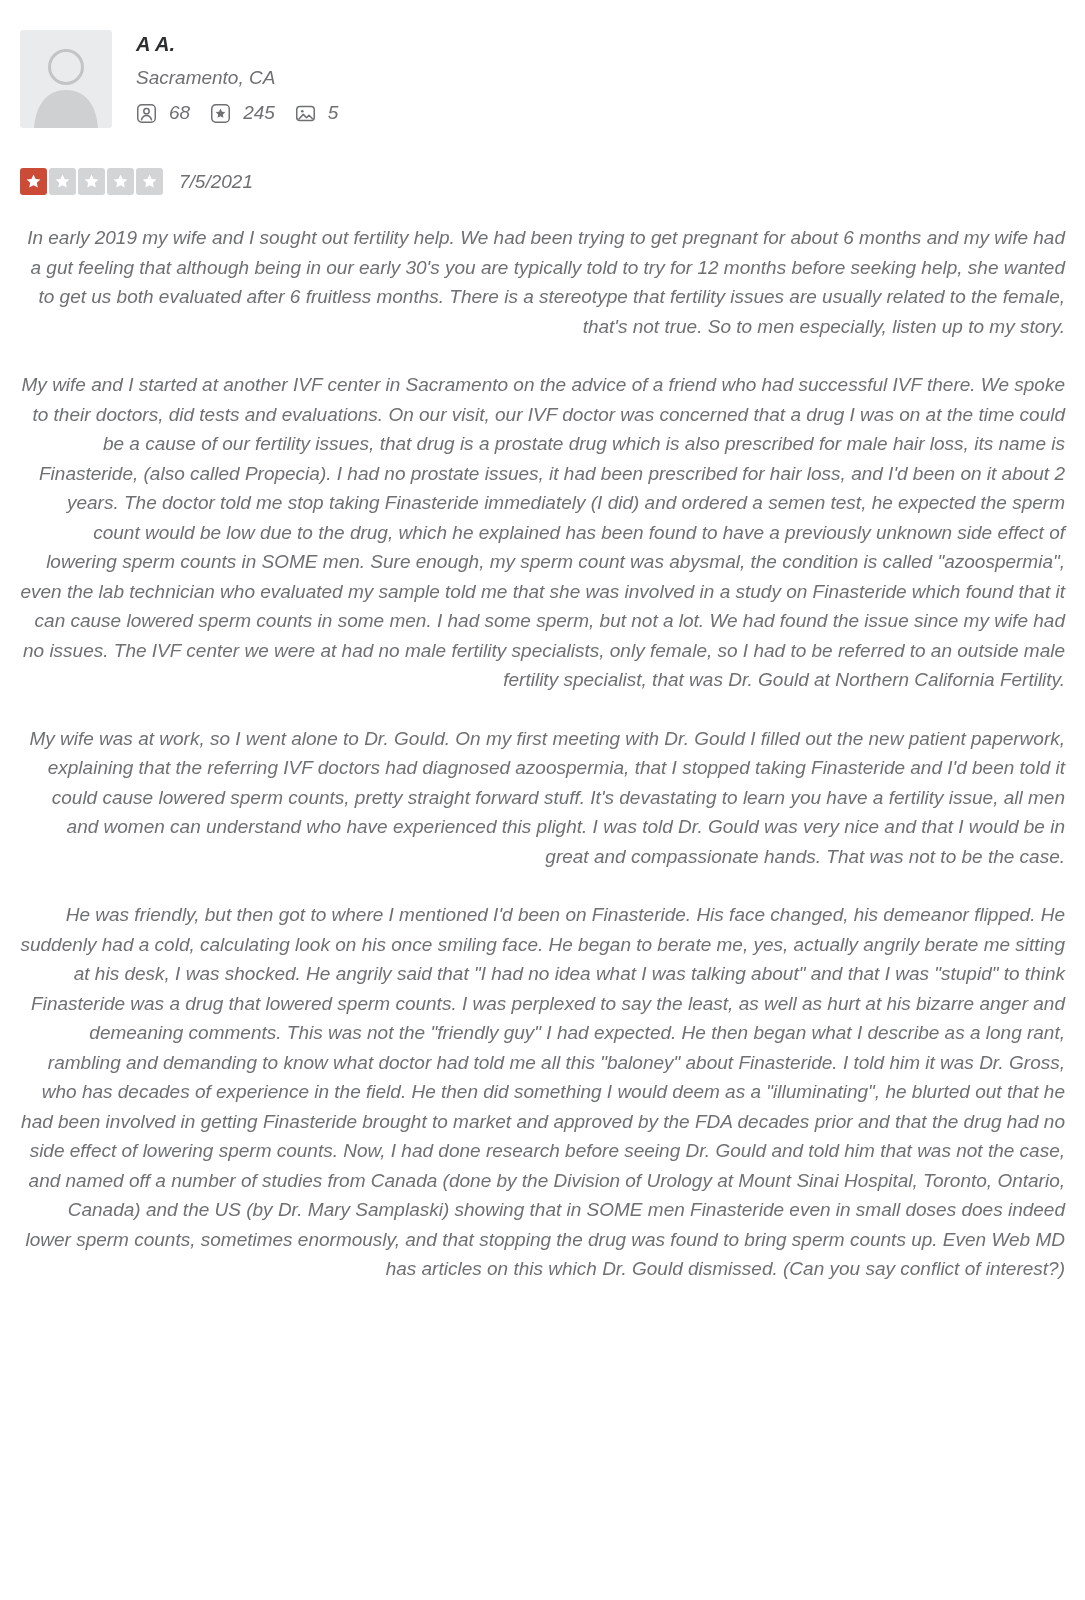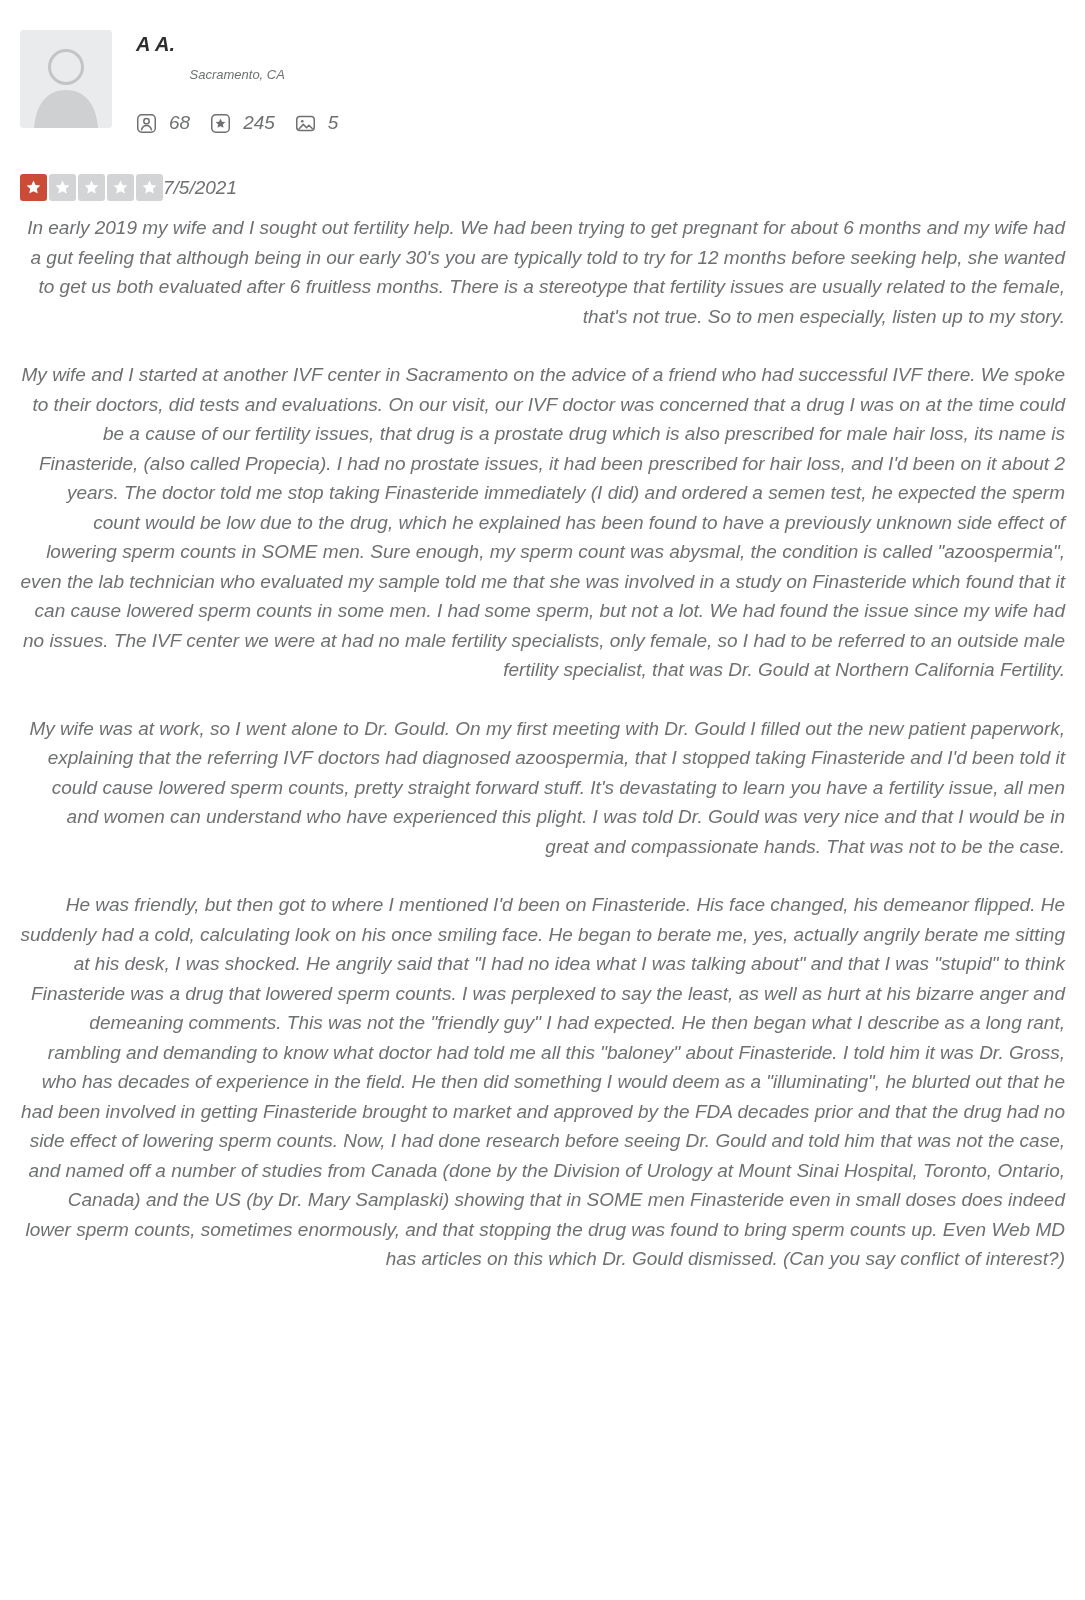--- a/index.html
+++ b/index.html
@@ -13,27 +13,27 @@
 
   
   .user-header { display: flex; gap: 24px; margin-bottom: 40px; }
   .avatar {
     width: 92px; height: 98px; border-radius: 4px;
     overflow: hidden; background: #eaebec; flex: none;
   }
   .avatar svg { display: block; }
   .user-info { padding-top: 3px; }
   .user-name { font-size: 20px; font-weight: bold; color: #2d2e2f; margin-bottom: 11px; letter-spacing: .2px; }
-  .user-location { font-size: 13px; color: #6e7072; margin-bottom: 30px; text-align: center; }
+  .user-location { font-size: 19px; color: #6e7072; margin-bottom: 13px; }
   .user-stats { display: flex; align-items: center; gap: 20px; font-size: 19px; color: #6e7072; }
   .stat { display: flex; align-items: center; gap: 12px; }
   .stat svg { display: block; }
 
   
-  .rating-row { display: flex; align-items: center; margin-bottom: 12px; }
+  .rating-row { display: flex; align-items: center; gap: 16px; margin-bottom: 28px; }
   .stars { display: flex; gap: 2px; }
   .star-box {
     width: 27px; height: 27px; border-radius: 3px;
     display: flex; align-items: center; justify-content: center;
   }
   .review-date { font-size: 19px; color: #6e7072; }
 
   
   .review-body p {
     font-size: 19px;

